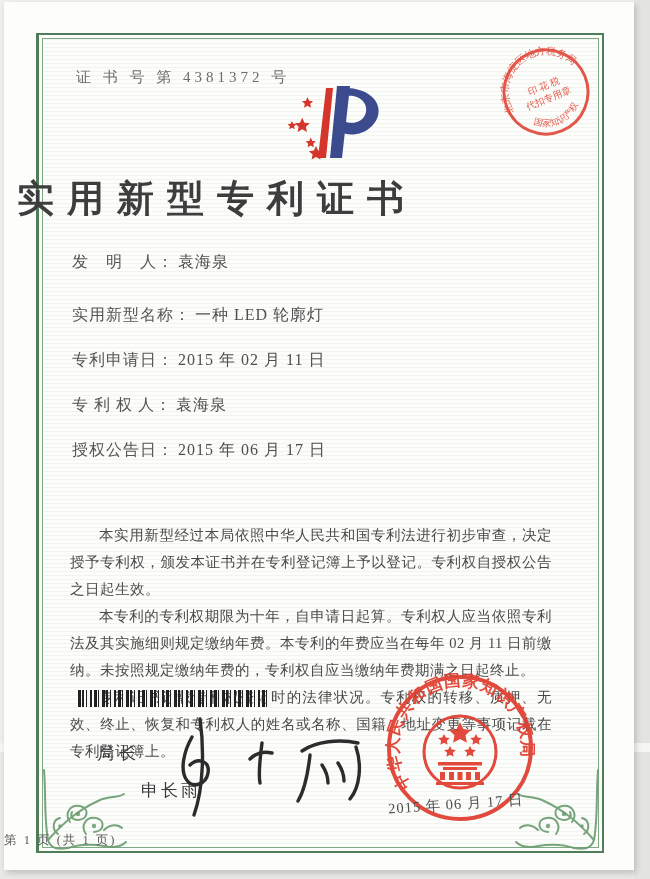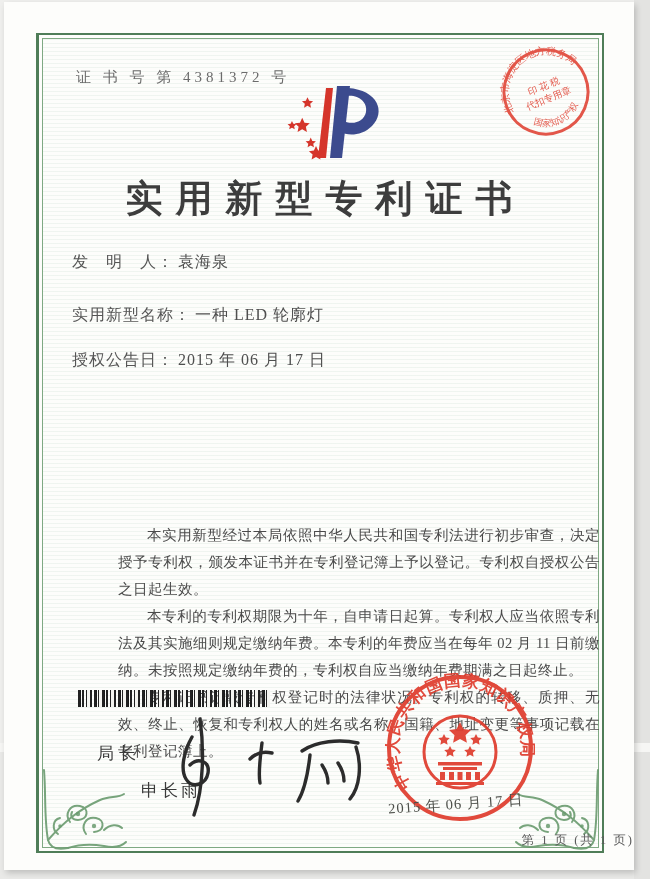--- a/index.html
+++ b/index.html
@@ -28,34 +28,34 @@
 
   .certnum {
     position:absolute; left:72px; top:66px;
     font-size:15px; letter-spacing:4px; color:#6b6b6b;
   }
 
   .logo { position:absolute; left:252px; top:78px; width:150px; height:82px; }
 
   .title {
     position:absolute; left:0; top:172px; width:100%;
-    text-align:center; font-size:37px; font-weight:700;
+    text-align:left; font-size:37px; font-weight:700;
     letter-spacing:13px; color:#3d3d3d; text-indent:13px;
   }
 
   .fields { position:absolute; left:68px; top:250px; width:480px; }
   .field { height:45px; font-size:16px; color:#555; letter-spacing:1px; }
   .field .lbl { color:#555; }
   .field .val { color:#4f4f4f; margin-left:4px; }
   .field:nth-child(1){ height:53px; }
 
   .paras {
     position:absolute; left:66px; top:520px; width:482px;
     font-size:14.5px; color:#4a4a4a; line-height:27px;
-    text-align:justify; letter-spacing:.5px;margin-left:48px;
+    text-align:justify; letter-spacing:.5px;
   }
   .paras p { text-indent:2em; }
 
   .barcode {
     position:absolute; left:74px; top:688px; width:192px; height:17px;
     background-image:
       repeating-linear-gradient(90deg, rgba(0,0,0,0) 0 9px, #f4f4f0 9px 12px),
       repeating-linear-gradient(90deg, #222 0 2px, rgba(0,0,0,0) 2px 4px),
       repeating-linear-gradient(90deg, #1a1a1a 0 3px, rgba(0,0,0,0) 3px 8px);
   }
@@ -72,21 +72,21 @@
     position:absolute; left:384px; top:792px; width:160px;
     font-size:14.5px; color:#4d4f4a; letter-spacing:1px;
     transform:rotate(-4deg);
   }
 
   .tax-stamp { position:absolute; left:496px; top:44px; width:92px; height:92px;
     transform:rotate(-22deg); opacity:.85; }
 
   .footer {
     position:absolute; left:0; top:830px; width:100%;
-    text-align:right; font-size:12.5px; color:#5a5a5a; letter-spacing:2px;
+    text-align:left; font-size:12.5px; color:#5a5a5a; letter-spacing:2px;
   }
 
   .corner { position:absolute; width:96px; height:96px; }
   .corner.bl { left:30px; top:758px; }
   .corner.br { left:508px; top:758px; transform:scaleX(-1); }
 
   .edge-right { position:absolute; right:0; top:0; width:16px; height:879px; background:#e3e3e1; }
   .edge-bottom { position:absolute; left:0; bottom:0; width:650px; height:9px; background:#f6f6f4; }
 </style>
 </head>
@@ -168,20 +168,26 @@
     </svg>
 
     <div class="title">实用新型专利证书</div>
 
     <div class="fields">
       <div class="field">
         <span class="lbl">发　明　人：</span><span class="val">袁海泉</span>
       </div>
       <div class="field">
         <span class="lbl">实用新型名称：</span><span class="val">一种 LED 轮廓灯</span>
+      </div>
+      <div class="field">
+        <span class="lbl">专利申请日：</span><span class="val">2015 年 02 月 11 日</span>
+      </div>
+      <div class="field">
+        <span class="lbl">专 利 权 人：</span><span class="val">袁海泉</span>
       </div>
       <div class="field">
         <span class="lbl">授权公告日：</span><span class="val">2015 年 06 月 17 日</span>
       </div>
     </div>
 
     <div class="paras">
       <p>本实用新型经过本局依照中华人民共和国专利法进行初步审查，决定授予专利权，颁发本证书并在专利登记簿上予以登记。专利权自授权公告之日起生效。</p>
       <p>本专利的专利权期限为十年，自申请日起算。专利权人应当依照专利法及其实施细则规定缴纳年费。本专利的年费应当在每年 02 月 11 日前缴纳。未按照规定缴纳年费的，专利权自应当缴纳年费期满之日起终止。</p>
       <p>专利证书记载专利权登记时的法律状况。专利权的转移、质押、无效、终止、恢复和专利权人的姓名或名称、国籍、地址变更等事项记载在专利登记簿上。</p>

